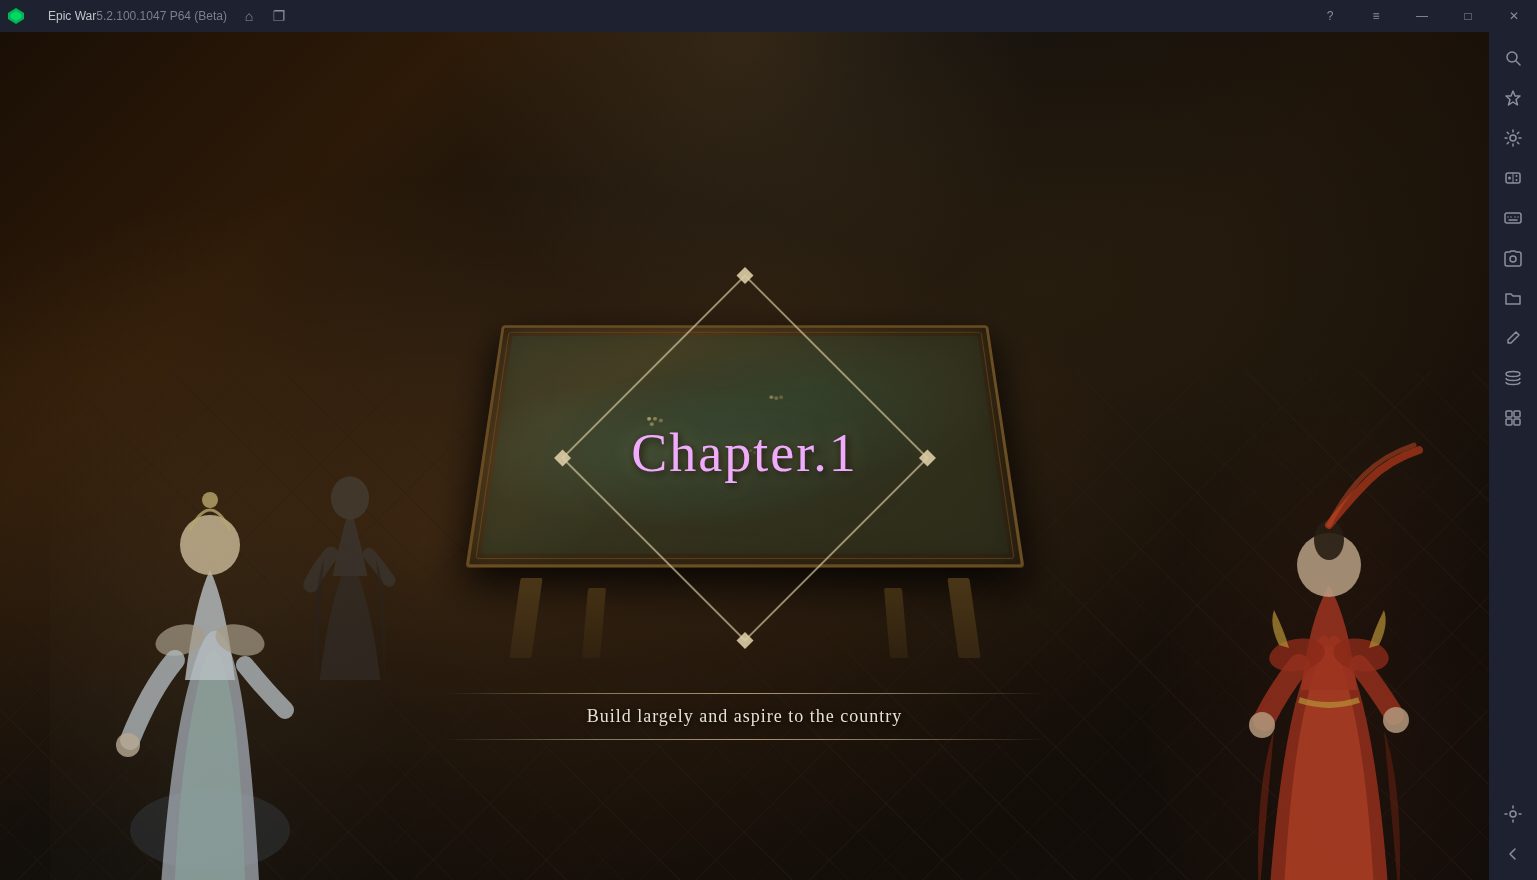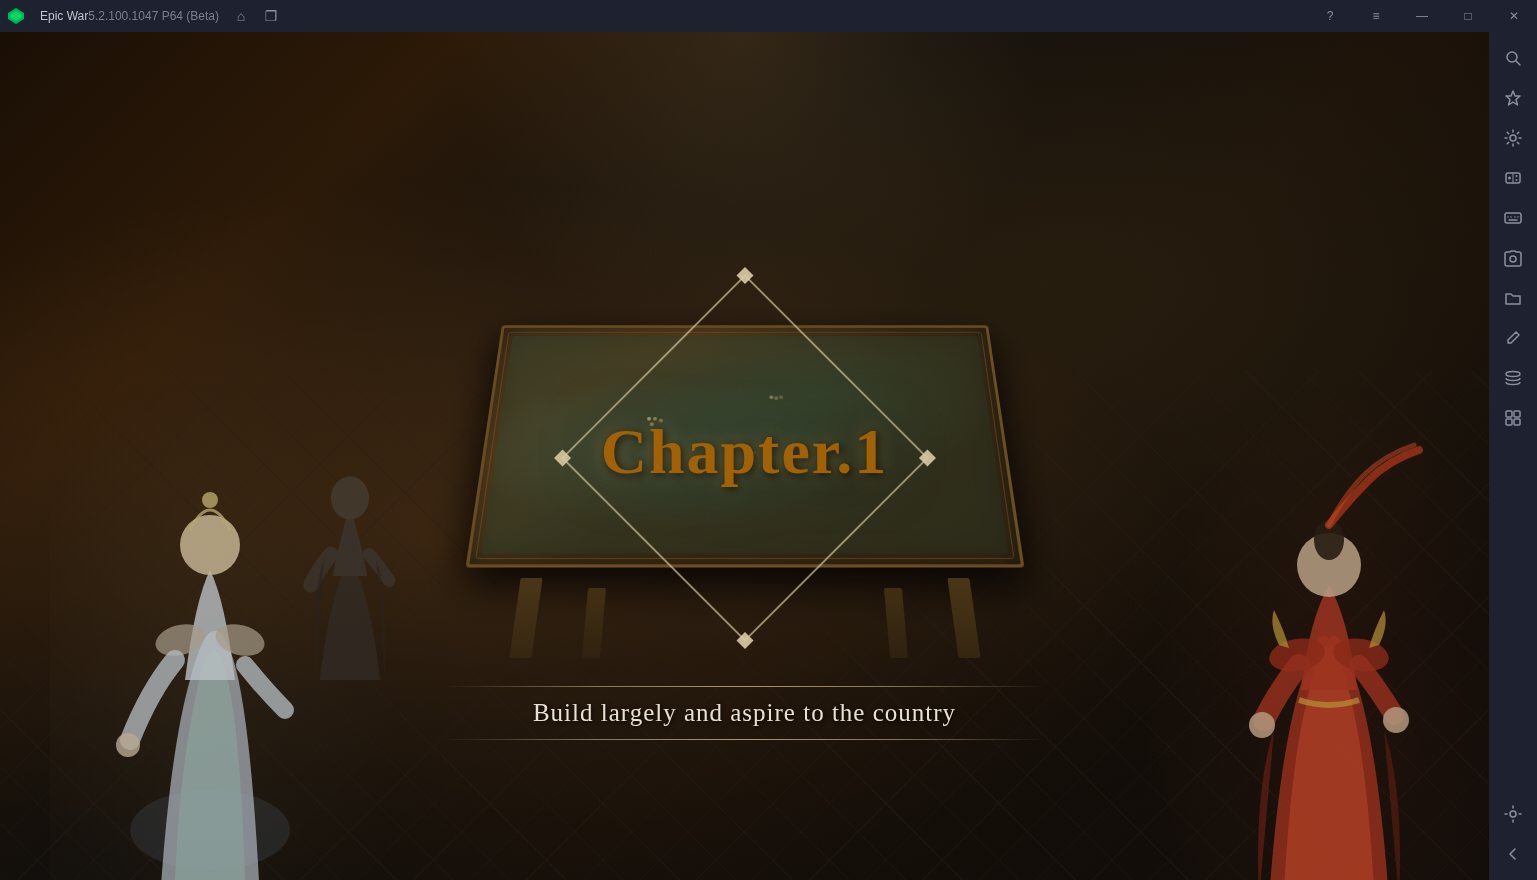--- a/index.html
+++ b/index.html
@@ -164,23 +164,23 @@
     #chapter-title {
       position: absolute;
       top: 50%;
       left: 50%;
       transform: translate(-50%, -55%);
       text-align: center;
       z-index: 50;
     }
 
     #chapter-title h1 {
-      font-size: 64px;
-      font-weight: 700;
-      color: #a16207;
+      font-size: 54px;
+      font-weight: 400;
+      color: #f0abfc;
       text-shadow: 
         0 0 20px rgba(255,200,100,0.3),
         2px 2px 8px rgba(0,0,0,0.9),
         0 0 60px rgba(0,0,0,0.8);
       font-family: Georgia, serif;
       letter-spacing: 2px;
     }
 
     
     #subtitle-area {
@@ -195,21 +195,21 @@
 
     #subtitle-line {
       width: 100%;
       height: 1px;
       background: linear-gradient(to right, transparent, rgba(200,180,140,0.6), rgba(200,180,140,0.8), rgba(200,180,140,0.6), transparent);
       margin-bottom: 12px;
     }
 
     #subtitle-text {
       color: #e8e0d0;
-      font-size: 25px;
+      font-size: 18px;
       font-weight: 400;
       letter-spacing: 1px;
       text-shadow: 1px 1px 4px rgba(0,0,0,0.8);
       margin-bottom: 8px;
       font-family: Georgia, serif;
     }
 
     #subtitle-line-bottom {
       width: 100%;
       height: 1px;
@@ -300,21 +300,21 @@
 <body>
 
 <div id="titlebar">
   <div id="titlebar-logo">
 
     <svg viewBox="0 0 20 20" fill="none">
       <polygon points="10,2 18,7 18,13 10,18 2,13 2,7" fill="#00c853" opacity="0.9"></polygon>
       <polygon points="10,5 15,8 15,12 10,15 5,12 5,8" fill="#00e676" opacity="0.7"></polygon>
     </svg>
   </div>
-  <span id="titlebar-title" style="color:#c0c4cc;font-size:12px;margin-left:8px;">Epic War</span>
+  <span id="titlebar-title" style="color:#c0c4cc;font-size:12px;margin-left:16px;">Epic War</span>
   <span style="color:#7a7f8e;font-size:12px;">5.2.100.1047 P64 (Beta)</span>
 
   <div id="titlebar-icons">
     <div class="titlebar-icon-btn">⌂</div>
     <div class="titlebar-icon-btn">❐</div>
   </div>
 
   <div id="titlebar-spacer"></div>
 
   <div id="titlebar-controls">

